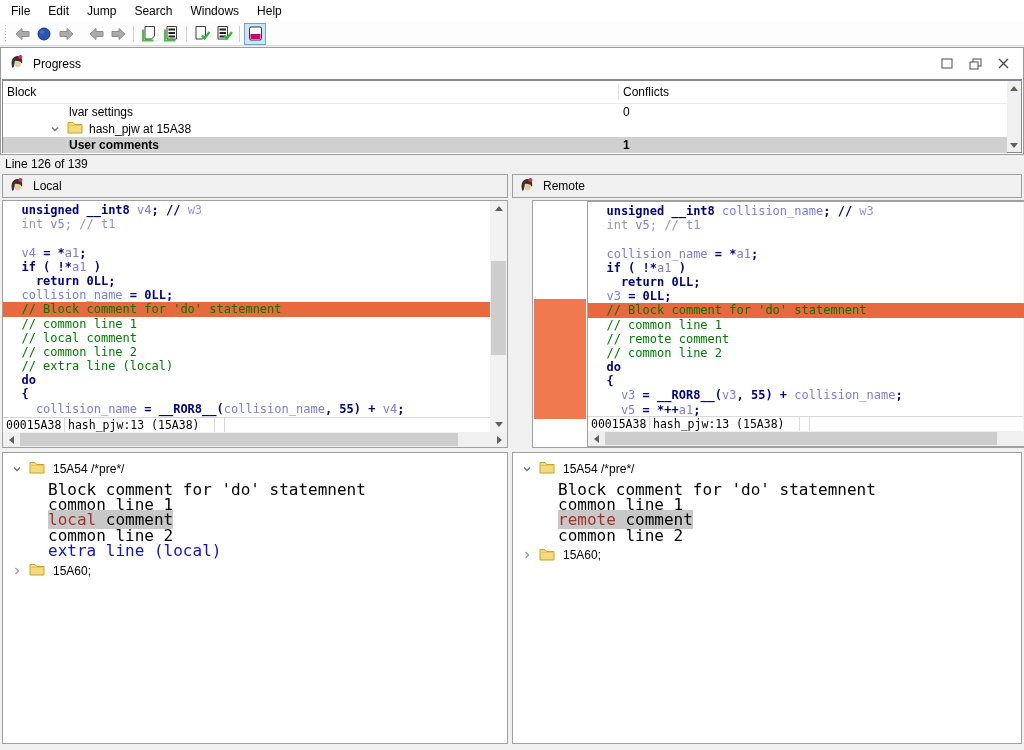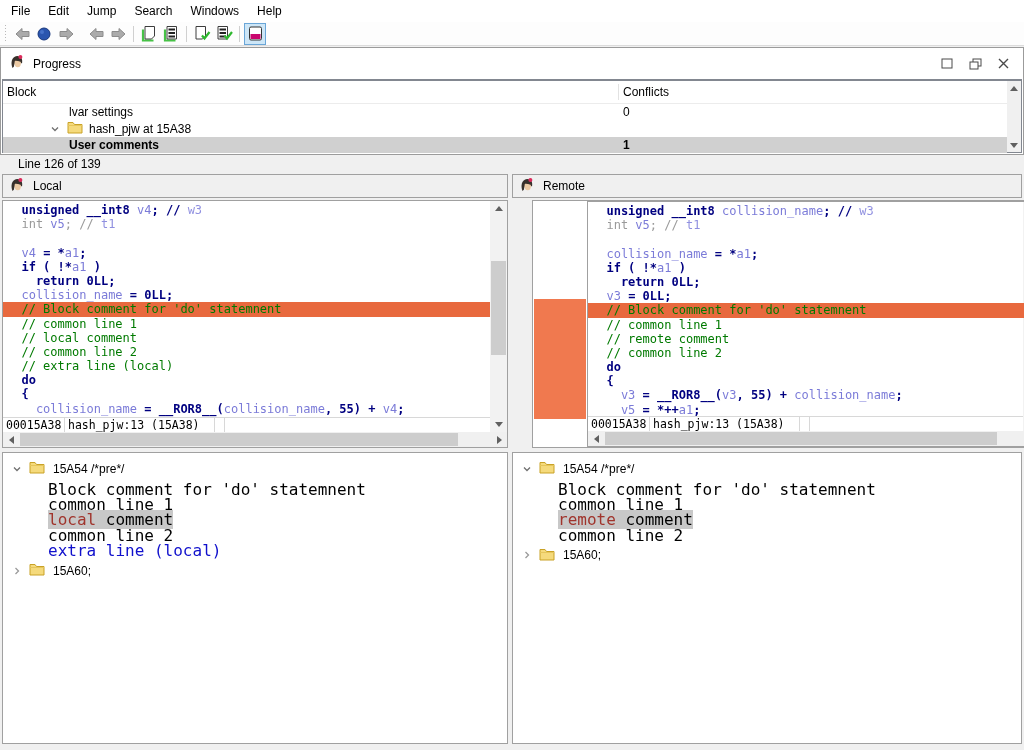--- a/index.html
+++ b/index.html
@@ -44,21 +44,21 @@
   .pscroll .a-up { top:0; } .pscroll .a-dn { bottom:0; }
 
   
   .tri { width:0; height:0; }
   .tri.up { border-left:4px solid transparent; border-right:4px solid transparent; border-bottom:5px solid #606060; }
   .tri.dn { border-left:4px solid transparent; border-right:4px solid transparent; border-top:5px solid #606060; }
   .tri.lf { border-top:4px solid transparent; border-bottom:4px solid transparent; border-right:5px solid #606060; }
   .tri.rt { border-top:4px solid transparent; border-bottom:4px solid transparent; border-left:5px solid #606060; }
 
   
-  #linestatus { position:absolute; left:0; top:155px; width:1024px; height:19px; line-height:18px; padding-left:18px; background:#f0f0f0; }
+  #linestatus { position:absolute; left:0; top:155px; width:1024px; height:19px; line-height:18px; padding-left:5px; background:#f0f0f0; }
 
   
   .pane-hdr { position:absolute; top:174px; height:24px; background:#f0f0f0; border:1px solid #a0a0a0; display:flex; align-items:center; }
   #hdr-local { left:2px; width:506px; }
   #hdr-remote { left:512px; width:510px; }
   .pane-hdr .ida-icon { margin-left:6px; }
   .pane-hdr .pane-title { margin-left:8px; }
 
   
   .code-box { position:absolute; top:200px; height:248px; background:#fff; border:1px solid #a0a0a0; }

